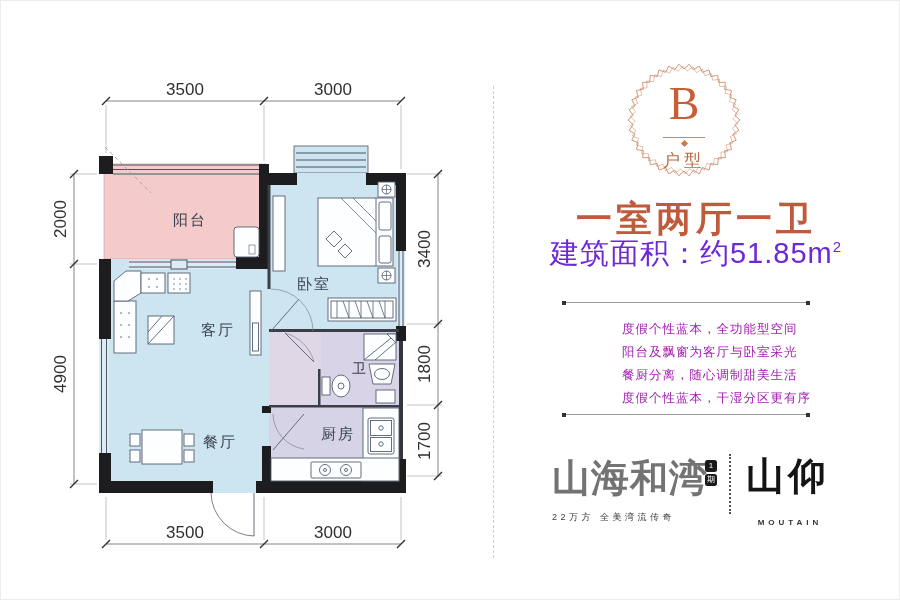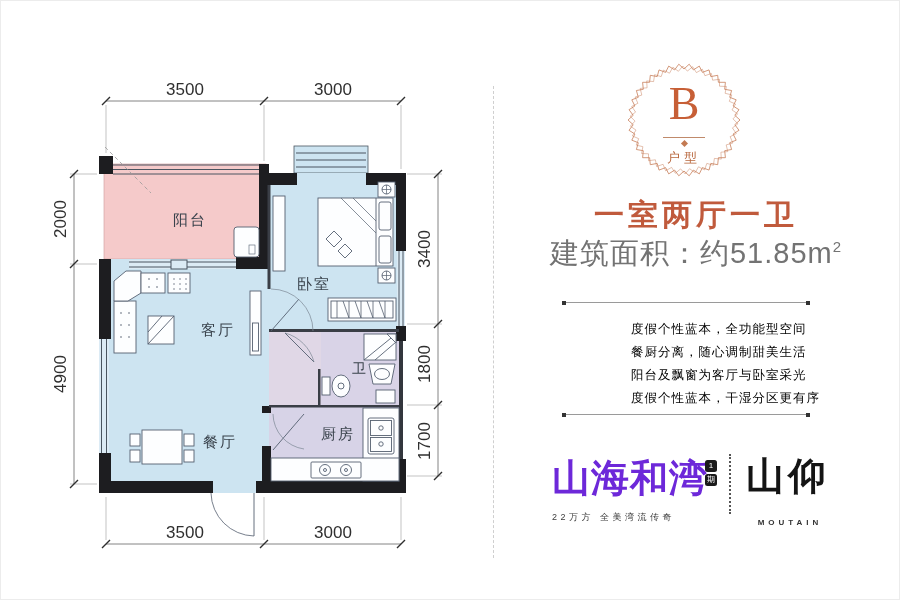--- a/index.html
+++ b/index.html
@@ -15,42 +15,42 @@
   .divider{position:absolute;left:492px;top:85px;height:472px;border-left:1px dashed #cfcfcf;}
 
   
   .badge{position:absolute;left:622px;top:58px;width:122px;height:122px;}
   .badge .letter{
     position:absolute;left:0;top:22px;width:122px;text-align:center;
     font-family:"Liberation Serif", serif;font-size:46px;color:#c75f36;line-height:1;
   }
   .badge .bline{position:absolute;left:40px;top:78px;width:42px;border-top:1px solid #c08a6b;}
   .badge .bdiamond{position:absolute;left:58.5px;top:82px;width:5px;height:5px;background:#c37a52;transform:rotate(45deg);}
-  .badge .btype{position:absolute;left:0;top:90px;width:122px;text-align:center;font-size:13px;color:#b9683f;letter-spacing:4px;}
+  .badge .btype{position:absolute;left:0;top:90px;width:122px;text-align:center;font-size:17px;color:#b9683f;letter-spacing:4px;}
 
   .headline{
     position:absolute;left:545px;top:194px;width:300px;text-align:center;
-    font-size:30px;color:#c05a3c;letter-spacing:4px;font-weight:bold;
+    font-size:36px;color:#c05a3c;letter-spacing:4px;font-weight:bold;
   }
   .area-line{
     position:absolute;left:530px;top:233px;width:330px;text-align:center;
-    font-size:29px;color:#737373;letter-spacing:1px;
+    font-size:29px;color:#6d28d9;letter-spacing:1px;
   }
   .area-line sup{font-size:15px;}
   .rule{position:absolute;left:562px;width:246px;border-top:1px solid #9a9a9a;}
   .rule::before,.rule::after{
     content:"";position:absolute;top:-2.5px;width:4px;height:4px;background:#333;
   }
   .rule::before{left:-1px;} .rule::after{right:-1px;}
   .rule-top{top:301px;} .rule-bottom{top:413px;}
-  .desc{position:absolute;left:621px;top:317px;font-size:12.5px;color:#000000;line-height:23px;letter-spacing:1px;margin-left:9px;}
+  .desc{position:absolute;left:621px;top:317px;font-size:12.5px;color:#a21caf;line-height:23px;letter-spacing:1px;}
 
   .brand-primary{
     position:absolute;left:551px;top:452px;font-family:"Liberation Serif", serif;
-    font-size:38px;font-weight:bold;color:#6d28d9;letter-spacing:1px;
+    font-size:38px;font-weight:bold;color:#737373;letter-spacing:1px;
   }
   .brand-badges{position:absolute;left:704px;top:459px;width:12px;}
   .brand-badges .bb{
     width:12px;height:12px;background:#1a1a1a;border-radius:2.5px;color:#fff;
     font-size:8px;line-height:12px;text-align:center;margin-bottom:2px;overflow:hidden;
   }
   .brand-divider{position:absolute;left:728px;top:453px;height:60px;border-left:2px dotted #555;}
   .brand-secondary{
     position:absolute;left:745px;top:450px;font-family:Liberation Mono, monospace;
     font-size:38px;font-weight:bold;color:#141414;letter-spacing:4px;
@@ -255,22 +255,22 @@
     <div class="bdiamond"></div>
     <div class="btype">户型</div>
   </div>
 
   <div class="headline">一室两厅一卫</div>
   <div class="area-line"><span>建筑面积：约51.85m</span><sup>2</sup></div>
 
   <div class="rule rule-top"></div>
   <div class="desc">
     <div>度假个性蓝本，全功能型空间</div>
+    <div>阳台及飘窗为客厅与卧室采光</div>
     <div>餐厨分离，随心调制甜美生活</div>
-    <div>阳台及飘窗为客厅与卧室采光</div>
     <div>度假个性蓝本，干湿分区更有序</div>
   </div>
   <div class="rule rule-bottom"></div>
 
   <div class="brand-primary">山海和湾</div>
   <div class="brand-badges">
     <div class="bb">1</div>
     <div class="bb">期</div>
   </div>
   <div class="brand-divider"></div>

